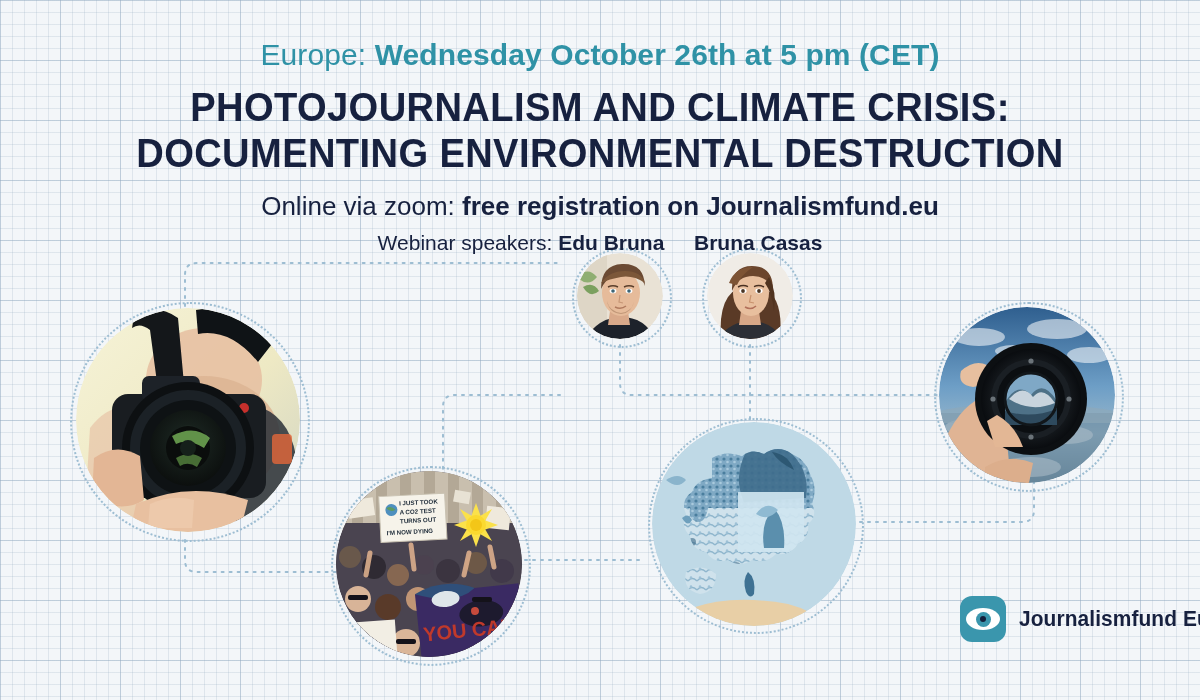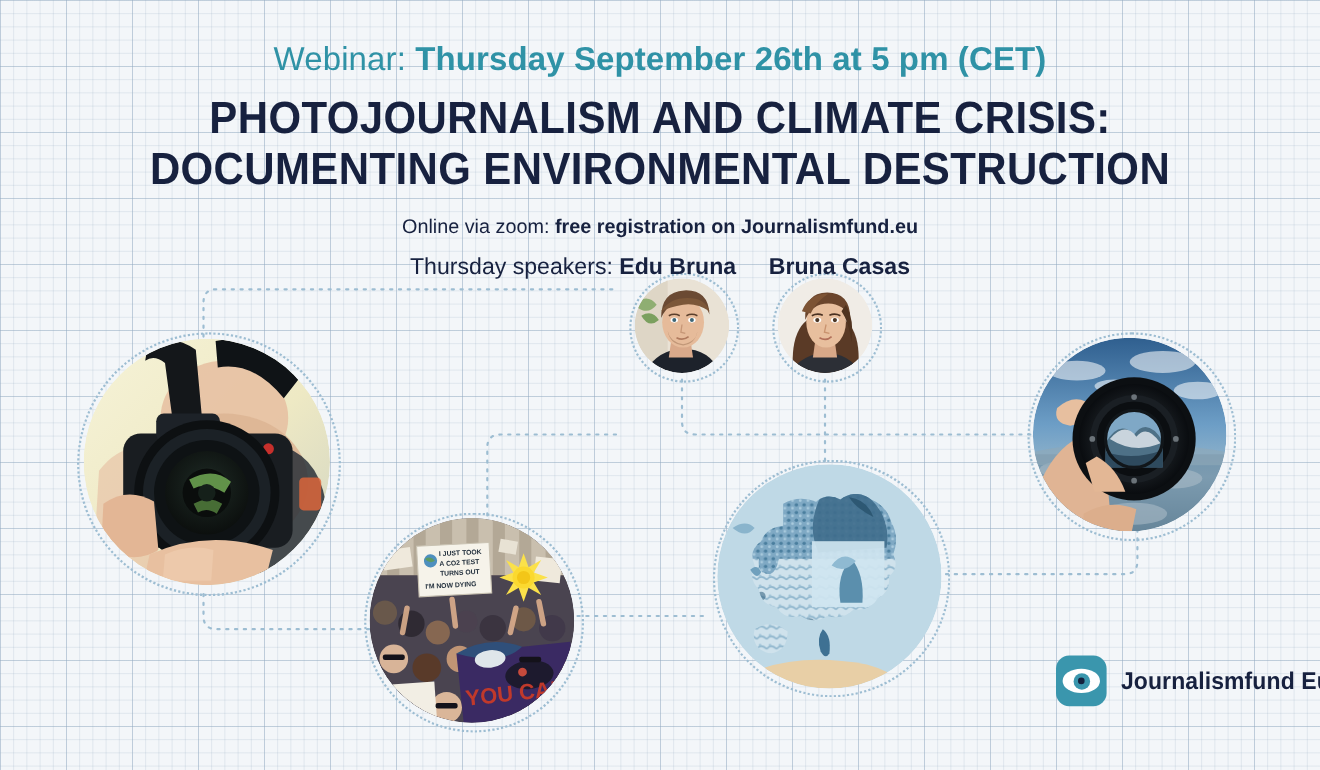--- a/index.html
+++ b/index.html
@@ -30,21 +30,21 @@
   }
   .kicker .k-light{font-weight:400;}
   .kicker .k-bold{font-weight:700;}
   .title{
     margin-top:12px;color:#17213f;font-weight:700;
     font-size:41px;line-height:46px;letter-spacing:.4px;
     transform:scaleX(.93);transform-origin:center top;
   }
   .title .t-line{display:block;white-space:nowrap;}
   .sub1{
-    margin-top:16px;font-size:18px;line-height:29px;color:#17213f;white-space:nowrap;
+    margin-top:16px;font-size:26px;line-height:29px;color:#17213f;white-space:nowrap;
   }
   .sub1 .s-light{font-weight:400;}
   .sub1 .s-bold{font-weight:700;}
   .sub2{
     margin-top:9px;font-size:21px;line-height:25px;color:#17213f;white-space:nowrap;
   }
   .sub2 .s-light{font-weight:400;}
   .sub2 .s-bold{font-weight:700;}
   .sp-gap{display:inline-block;width:18px;}
 
@@ -88,33 +88,33 @@
       <path d="M560,395 L455,395 Q443,395 443,407 L443,470"></path>
 
       <path d="M185,540 L185,560 Q185,572 197,572 L340,572"></path>
       <path d="M525,560 L645,560"></path>
       <path d="M860,522 L1022,522 Q1034,522 1034,510 L1034,470"></path>
     </g>
   </svg>
 
   <div class="head-wrap">
     <div class="kicker">
-      <span class="k-light">Webinar:</span>
-      <span class="k-bold">Thursday September 26th at 5 pm (CET)</span>
+      <span class="k-light">Europe:</span>
+      <span class="k-bold">Wednesday October 26th at 5 pm (CET)</span>
     </div>
     <div class="title">
       <span class="t-line">PHOTOJOURNALISM AND CLIMATE CRISIS:</span>
       <span class="t-line">DOCUMENTING ENVIRONMENTAL DESTRUCTION</span>
     </div>
     <div class="sub1">
       <span class="s-light">Online via zoom:</span>
       <span class="s-bold">free registration on Journalismfund.eu</span>
     </div>
     <div class="sub2">
-      <span class="s-light">Thursday speakers:</span>
+      <span class="s-light">Webinar speakers:</span>
       <span class="s-bold">Edu Bruna</span>
       <span class="sp-gap"></span>
       <span class="s-bold">Bruna Casas</span>
     </div>
   </div>
 
   <div class="ring" style="left:70px;top:302px;width:236px;height:236px;"></div>
   <div class="node" style="left:76px;top:308px;width:224px;height:224px;">
     <svg viewBox="0 0 224 224" xmlns="http://www.w3.org/2000/svg">
       <defs>

